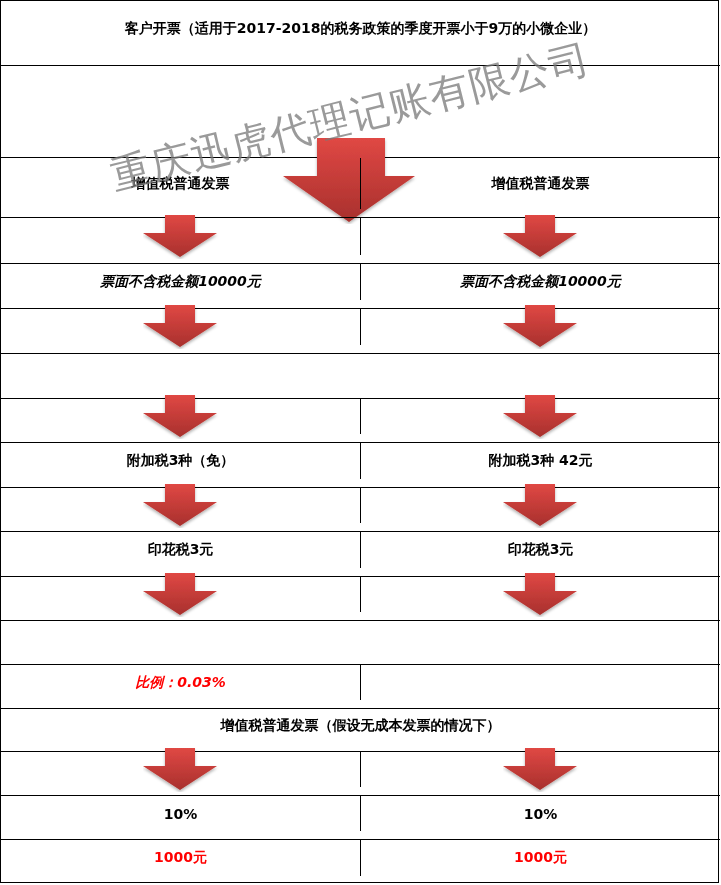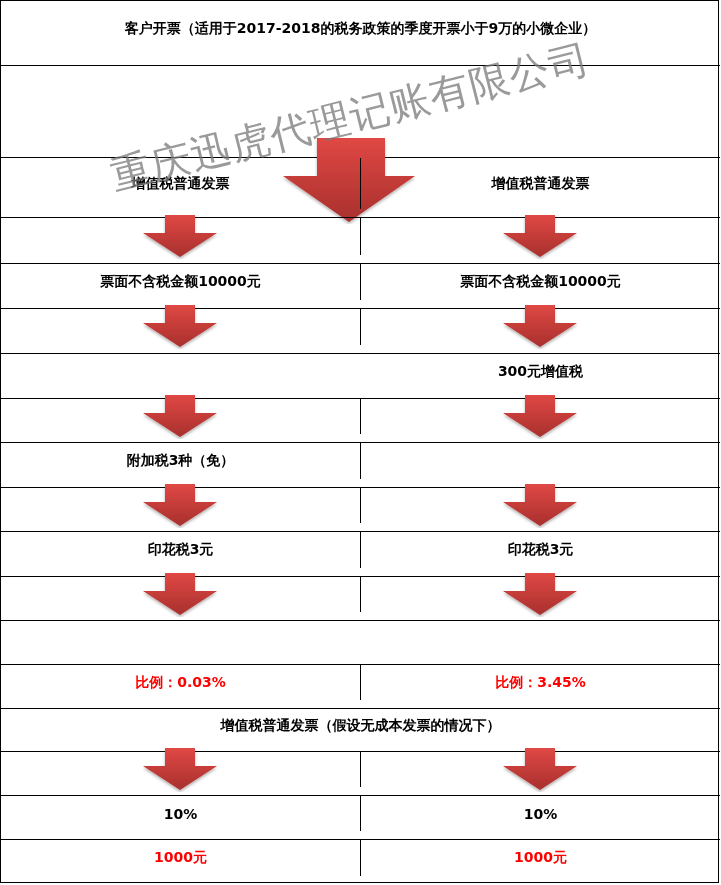--- a/index.html
+++ b/index.html
@@ -61,57 +61,57 @@
           <use href="#sarrow"></use>
         </svg>
       </div>
     <div class="cell rc">
         <svg class="arrow" width="76" height="44">
           <use href="#sarrow"></use>
         </svg>
       </div>
   </div>
 
-  <div class="row" style="top:263px;height:45px;">
+  <div class="row" style="top:263px;height:45px;font-style:italic;">
     <div class="cell lc">票面不含税金额10000元</div>
     <div class="cell rc">票面不含税金额10000元</div>
   </div>
 
   <div class="row" style="top:308px;height:45px;">
     <div class="cell lc">
         <svg class="arrow" width="76" height="44">
           <use href="#sarrow"></use>
         </svg>
       </div>
     <div class="cell rc">
         <svg class="arrow" width="76" height="44">
           <use href="#sarrow"></use>
         </svg>
       </div>
   </div>
 
   <div class="row" style="top:353px;height:45px;">
-    <div class="cell rc">300元增值税</div>
   </div>
 
   <div class="row" style="top:398px;height:44px;">
     <div class="cell lc">
         <svg class="arrow" width="76" height="44">
           <use href="#sarrow"></use>
         </svg>
       </div>
     <div class="cell rc">
         <svg class="arrow" width="76" height="44">
           <use href="#sarrow"></use>
         </svg>
       </div>
   </div>
 
   <div class="row" style="top:442px;height:45px;">
     <div class="cell lc">附加税3种（免）</div>
+    <div class="cell rc">附加税3种 42元</div>
   </div>
 
   <div class="row" style="top:487px;height:44px;">
     <div class="cell lc">
         <svg class="arrow" width="76" height="44">
           <use href="#sarrow"></use>
         </svg>
       </div>
     <div class="cell rc">
         <svg class="arrow" width="76" height="44">
@@ -134,23 +134,22 @@
     <div class="cell rc">
         <svg class="arrow" width="76" height="44">
           <use href="#sarrow"></use>
         </svg>
       </div>
   </div>
 
   <div class="row" style="top:620px;height:44px;">
   </div>
 
-  <div class="row" style="top:664px;height:44px;">
+  <div class="row" style="top:664px;height:44px;font-style:italic;">
     <div class="cell lc red">比例：0.03%</div>
-    <div class="cell rc red">比例：3.45%</div>
   </div>
 
   <div class="row" style="top:708px;height:43px;">
     <div class="cell full">增值税普通发票（假设无成本发票的情况下）</div>
   </div>
 
   <div class="row" style="top:751px;height:44px;">
     <div class="cell lc">
         <svg class="arrow" width="76" height="44">
           <use href="#sarrow"></use>

